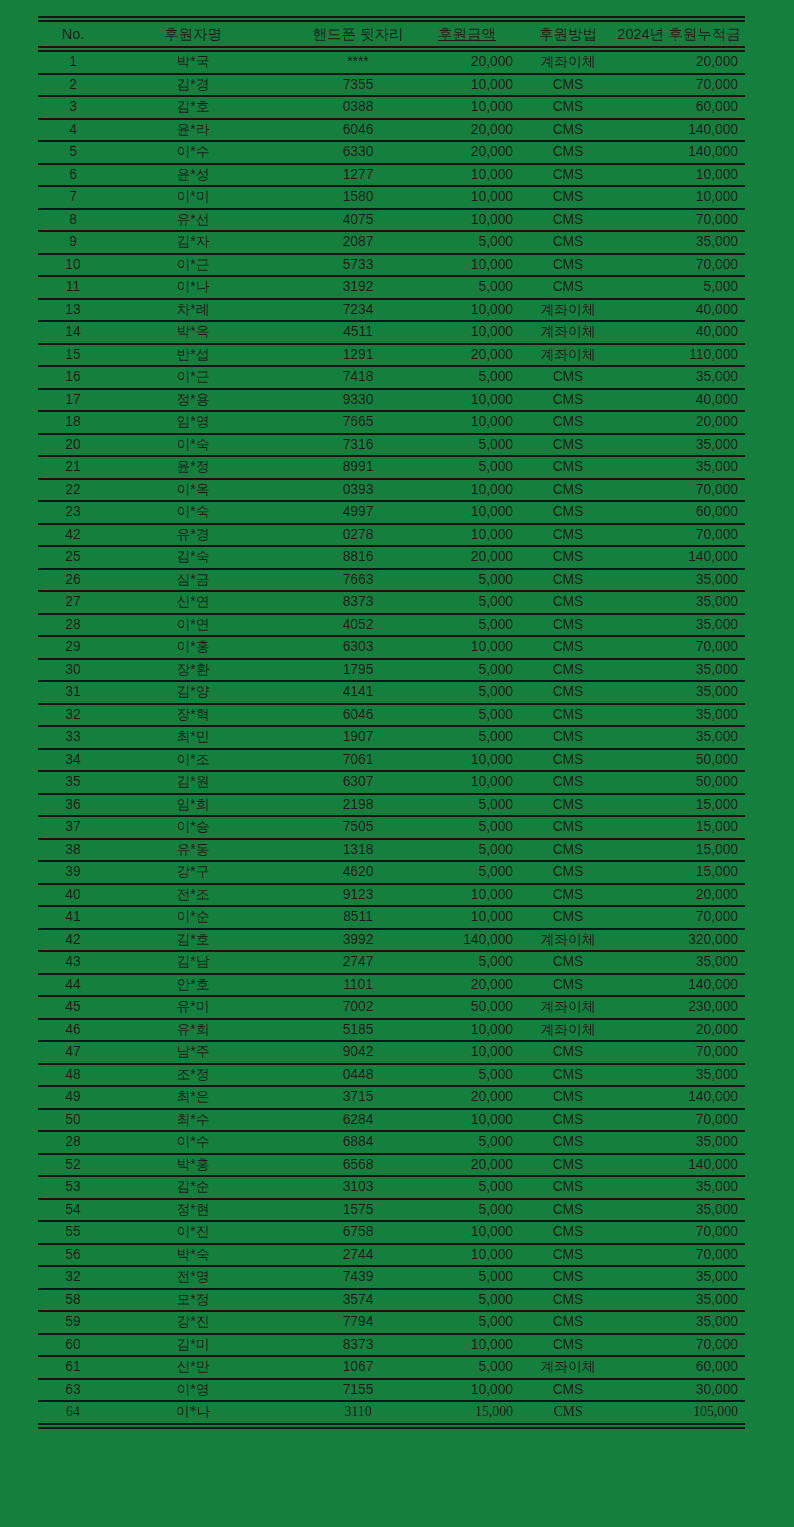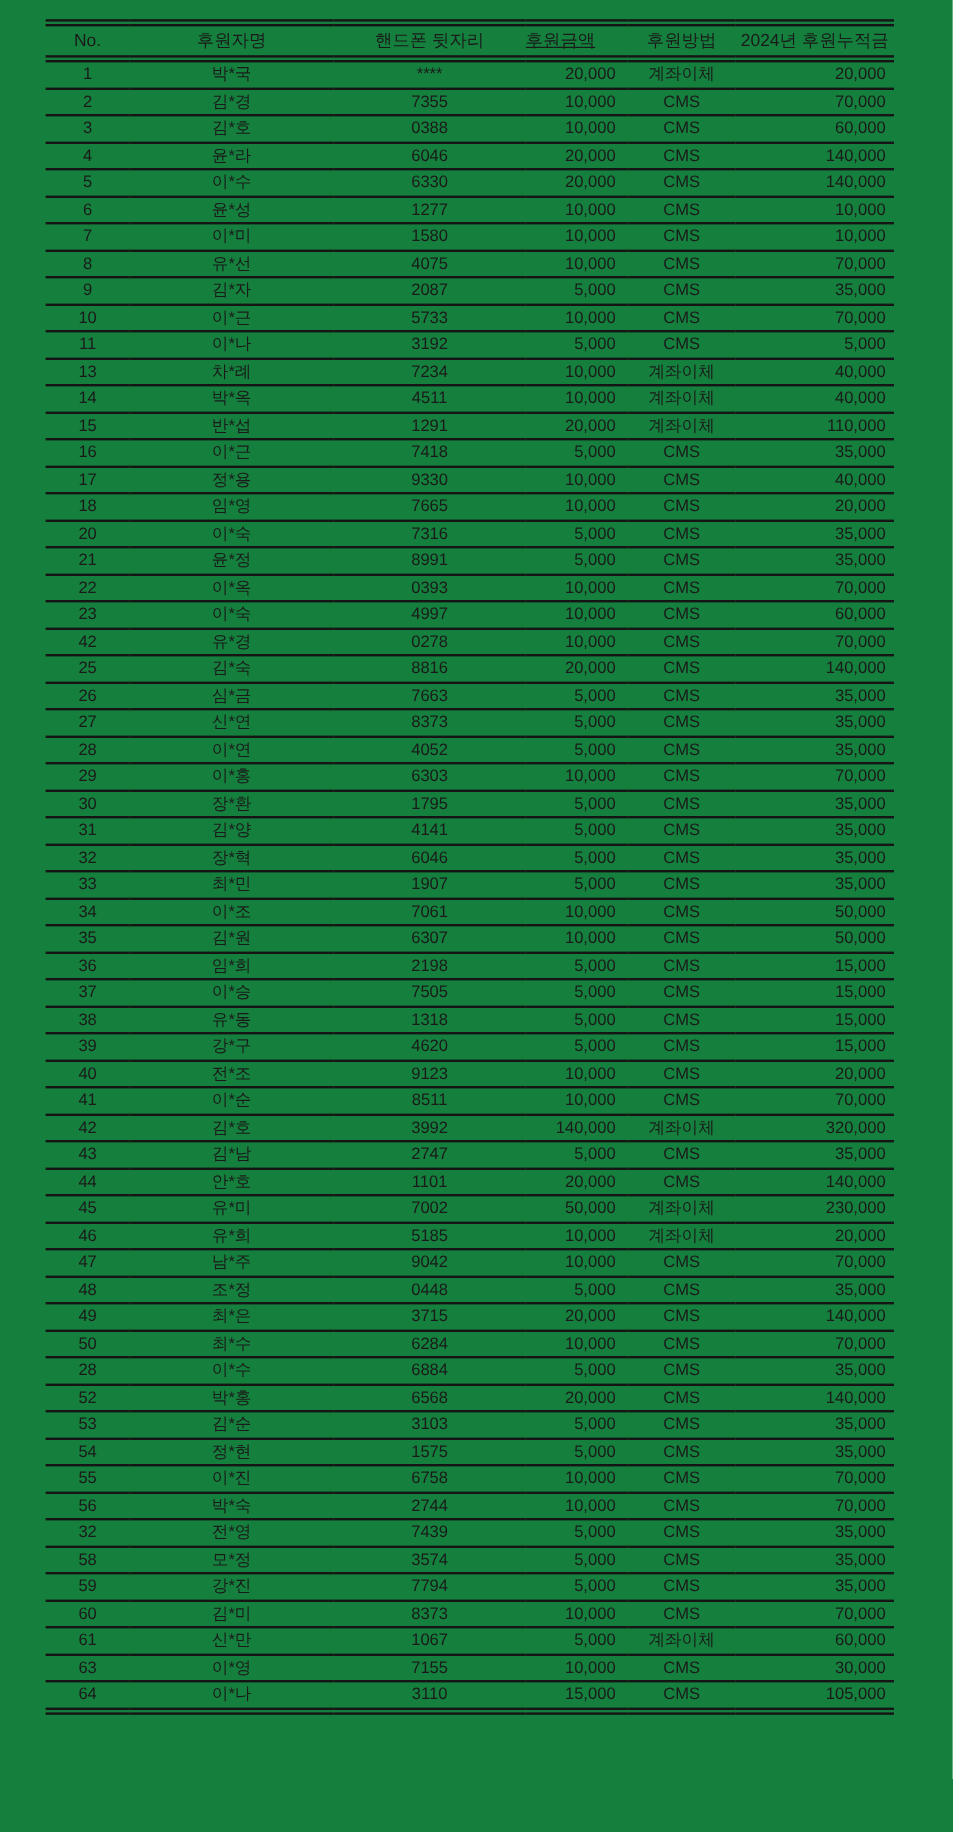--- a/index.html
+++ b/index.html
@@ -51,20 +51,21 @@
     height: 20.5px;
     font-size: 13.8px;
     text-align: center;
     padding: 0;
     line-height: 1;
     white-space: nowrap;
     overflow: hidden;
   }
   table.donor-table tr:last-child td {
     border-bottom: 6px double #151515;
+    font-family: Liberation Serif, serif;
   }
   table.donor-table td.amt {
     text-align: right;
     padding-right: 10px;
   }
   table.donor-table th.amt-h { text-align: left; text-decoration: underline; }
   table.donor-table td.cum {
     text-align: right;
     padding-right: 7px;
   }

